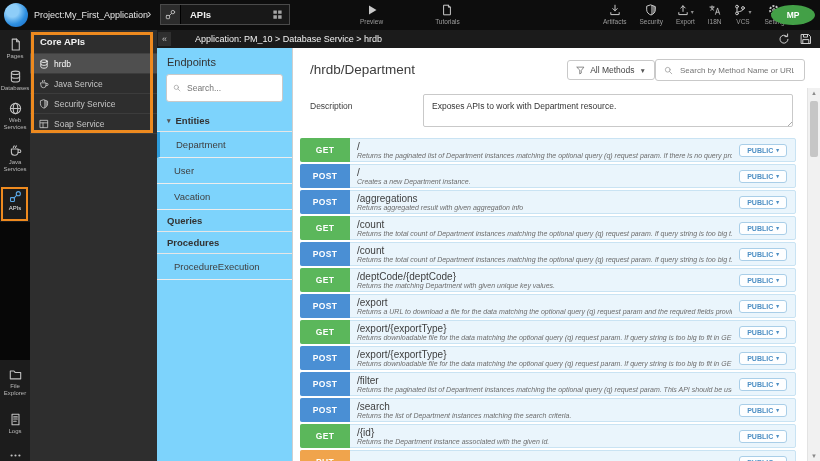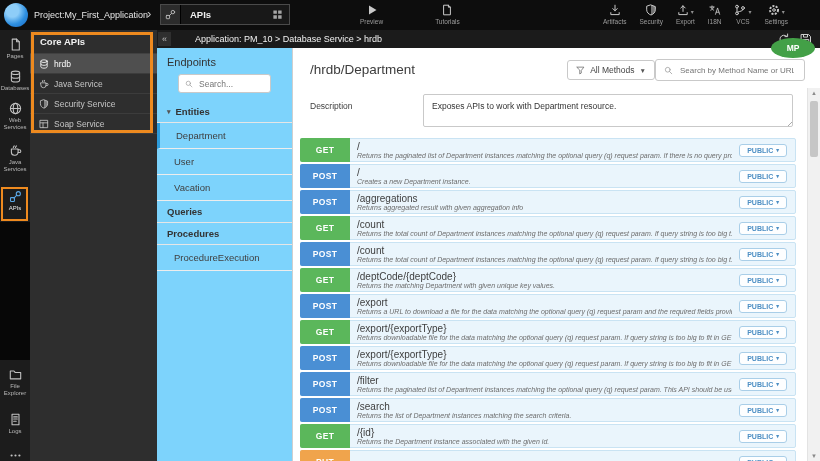--- a/index.html
+++ b/index.html
@@ -23,21 +23,21 @@
   .sel-grid{margin-right:6px;color:#a5a5a5;}
   .sel-grid svg{width:11px;height:11px;}
   .topcenter{position:absolute;left:360px;top:3px;display:flex;gap:52px;}
   .topright{position:absolute;right:32px;top:3px;display:flex;gap:13px;}
   .top-item{display:flex;flex-direction:column;align-items:center;color:#c9c9c9;cursor:pointer;}
   .ti-top{display:flex;align-items:flex-end;height:13px;}
   .ti-ic svg{width:12px;height:12px;}
   .ti-caret{font-size:6px;color:#8f8f8f;margin-left:2px;line-height:8px;}
   .ti-label{font-size:6.5px;color:#9c9c9c;margin-top:2px;white-space:nowrap;}
   .avatar{position:absolute;right:5px;top:5px;width:44px;height:20px;border-radius:50%;
-    color:#fff;font-size:8.5px;font-weight:bold;display:flex;align-items:center;justify-content:center;cursor:pointer;margin-top:33px;}
+    color:#fff;font-size:8.5px;font-weight:bold;display:flex;align-items:center;justify-content:center;cursor:pointer;}
 
   
   .rail{position:absolute;left:0;top:30px;width:30px;height:431px;background:#1c1c1c;z-index:20;}
   .rail-void{position:absolute;left:0;top:192px;width:30px;height:138px;background:#070707;}
   .rail-group{position:absolute;inset:0;}
   .rail-item{position:absolute;left:0;width:30px;display:flex;flex-direction:column;align-items:center;
     color:#c2c2c2;cursor:pointer;padding-top:2px;}
   .rail-item svg{width:13px;height:13px;}
   .ri-label{font-size:6px;color:#b8b8b8;text-align:center;line-height:1.2;margin-top:2px;}
   .rail-item.active{color:#5aa7e6;}
@@ -67,21 +67,21 @@
     line-height:14px;text-align:center;cursor:pointer;flex:none;}
   .bc-text{margin-left:24px;font-size:9px;color:#f2f2f2;white-space:nowrap;}
   .bc-actions{margin-left:auto;display:flex;gap:10px;margin-right:8px;color:#cfcfcf;}
   .bc-actions .bca{cursor:pointer;}
   .bc-actions svg{width:12px;height:12px;}
 
   
   .endpoints{position:absolute;left:157px;top:48px;width:136px;height:413px;background:#7dd3fc;
     border-right:1px solid #cfcfcf;z-index:5;overflow:hidden;}
   .ep-title{padding:8px 10px 6px;font-size:11px;color:#333;}
-  .ep-search{margin:0 21px 8px;height:19px;border:1px solid #c9c9c9;border-radius:3px;display:flex;
+  .ep-search{margin:0 9px 8px;height:28px;border:1px solid #c9c9c9;border-radius:3px;display:flex;
     align-items:center;gap:4px;padding:0 6px;color:#999;background:#fff;}
   .ep-search svg{width:8px;height:8px;flex:none;}
   .ep-search input{border:0;outline:0;width:100%;font-size:8.5px;color:#444;background:transparent;
     font-family:"Liberation Sans",sans-serif;}
   .ep-section-h{padding:5px 10px;font-size:9.5px;font-weight:bold;color:#333;border-bottom:1px solid #e6e6e6;
     display:flex;gap:5px;align-items:center;cursor:pointer;}
   .ep-caret{font-size:7px;color:#555;}
   .ep-item{padding:7px 10px 7px 17px;font-size:9.5px;color:#3f3f3f;border-bottom:1px solid #ededed;cursor:pointer;}
   .ep-item.selected{border-left:3px solid var(--sel,#2d9cdb);padding-left:16px;}
 

